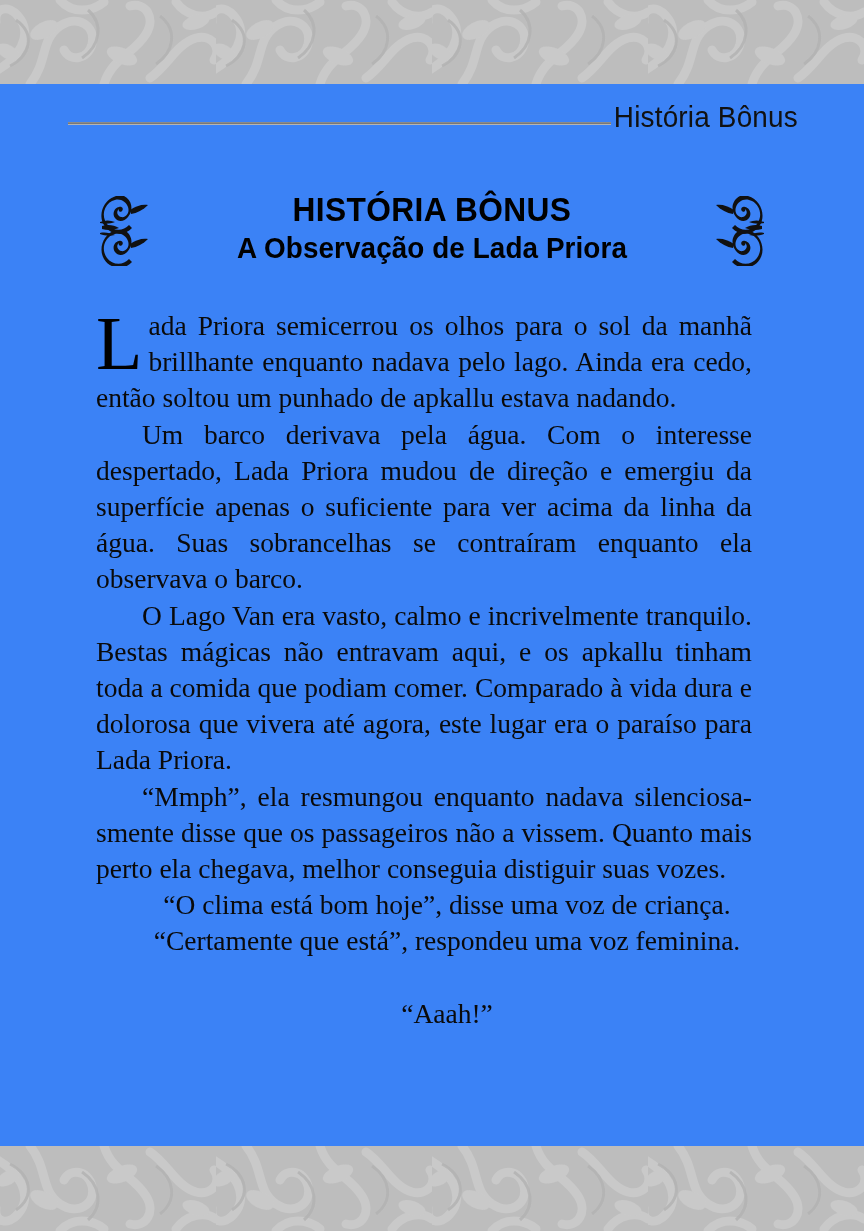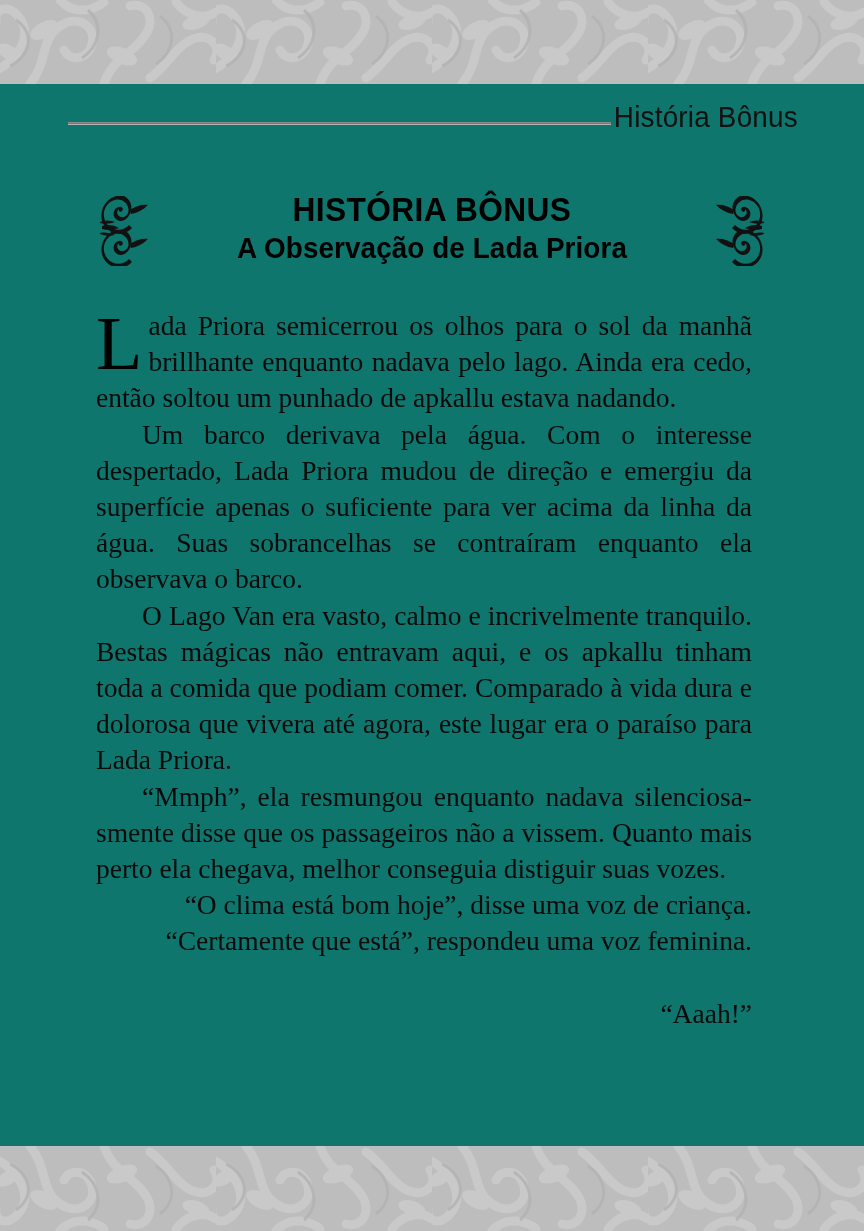--- a/index.html
+++ b/index.html
@@ -5,21 +5,21 @@
   html, body {
     margin: 0;
     padding: 0;
     background: #ffffff;
   }
 
   .page {
     position: relative;
     width: 864px;
     height: 1231px;
-    background: #0f766e;
+    background: #3b82f6;
     overflow: hidden;
     font-family: "Liberation Serif", "DejaVu Serif", serif;
   }
 
   
   .ornament-band {
     position: absolute;
     left: 0;
     width: 864px;
     background-color: #bdbdbd;
@@ -138,21 +138,21 @@
     font-weight: 400;
     color: #000000;
   }
 
   .dialogue {
     font-size: 27.5px;
     line-height: 36.2px;
     color: #0a0a0a;
     margin: 0;
     text-indent: 46px;
-    text-align: right;
+    text-align: center;
   }
 
   .spacer-line { height: 36px; }
 </style>
 </head>
 <body>
 
 <div class="page">
 
   <div class="ornament-band top">

